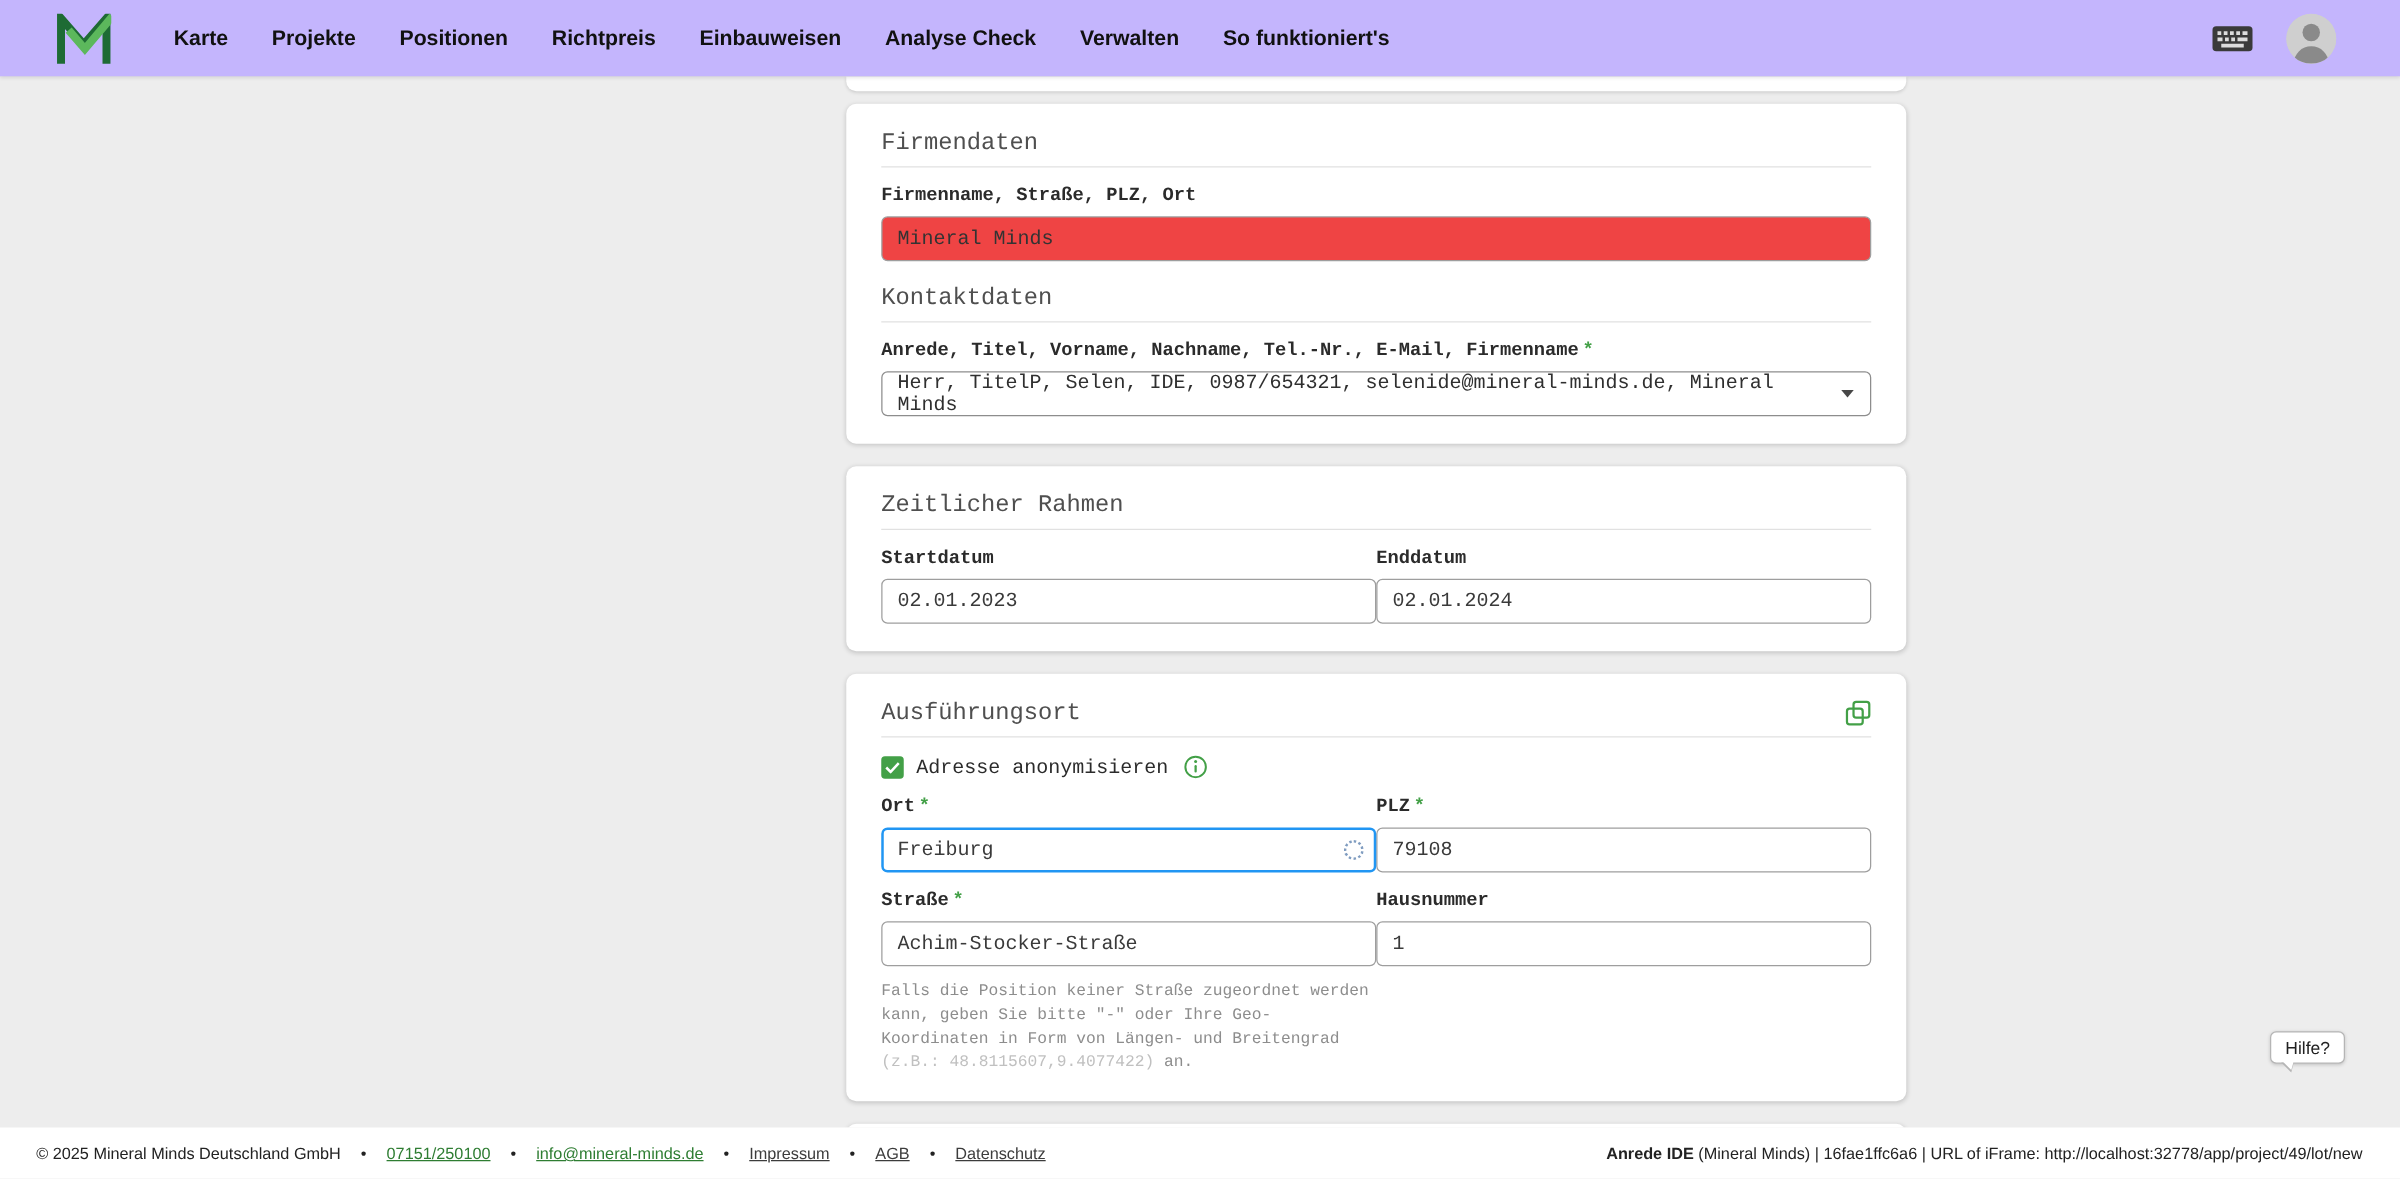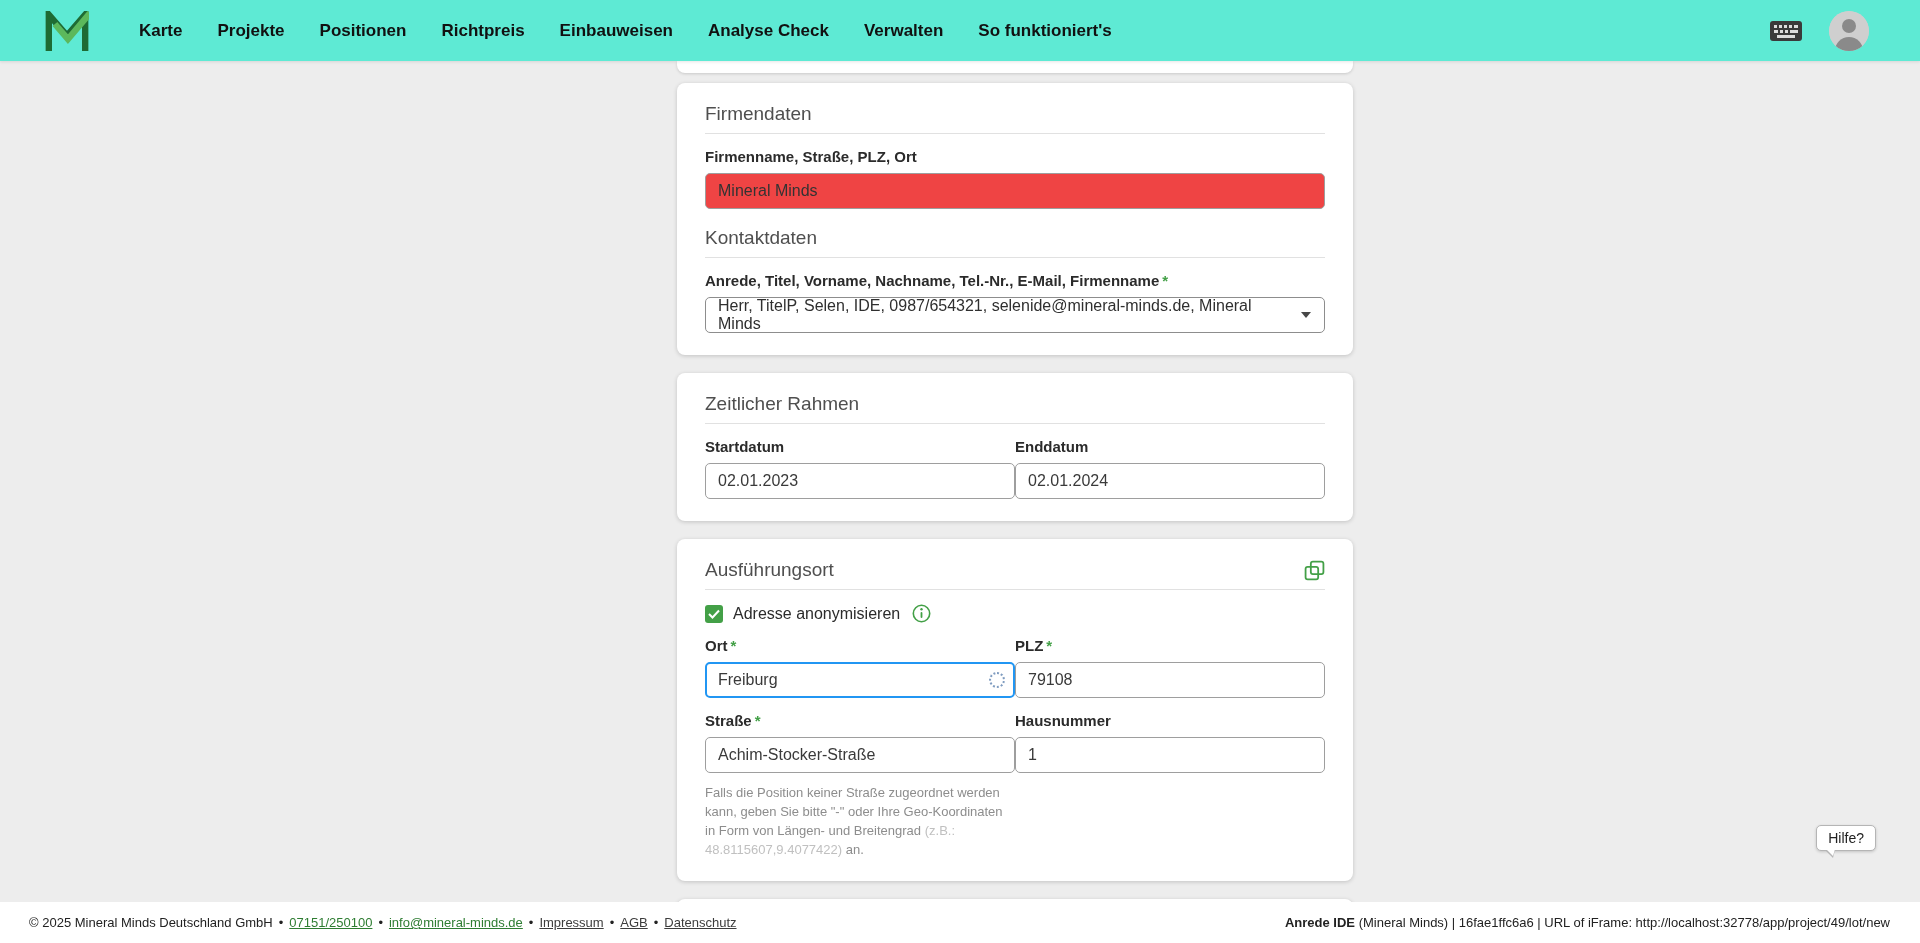--- a/index.html
+++ b/index.html
@@ -8,21 +8,21 @@
     width: 1920px; height: 943px;
     background: #ededed;
     font-family: "Liberation Sans", sans-serif;
     color: #222;
     position: relative;
     overflow: hidden;
   }
 
   
   .navbar {
-    height: 61px; background: #5eead4;
+    height: 61px; background: #c4b5fd;
     display: flex; align-items: center;
     padding: 0 51px 0 45px;
     box-shadow: 0 1px 3px rgba(0,0,0,.10);
     position: relative; z-index: 10;
   }
   .logo { margin-right: 50px; display: flex; align-items: center; cursor: pointer; }
   .nav-links { display: flex; gap: 35px; align-items: center; }
   .nav-link {
     font-size: 17px; font-weight: 600; color: #111;
     text-decoration: none; cursor: pointer; white-space: nowrap;
@@ -30,21 +30,21 @@
   .nav-right { margin-left: auto; display: flex; align-items: center; gap: 26px; }
   .icon-btn { background: none; border: none; padding: 0; cursor: pointer; display: flex; align-items: center; }
   .avatar {
     width: 40px; height: 40px; border-radius: 50%;
     background: #cfcfcf; overflow: hidden;
     display: flex; align-items: flex-end; justify-content: center;
   }
 
   
   .main { height: 841px; overflow: hidden; position: relative; }
-  .container { width: 676px; margin-left: 677px; }
+  .container { width: 848px; margin-left: 677px; font-family: Liberation Mono, monospace; }
 
   .card {
     background: #fff; border-radius: 8px;
     box-shadow: 0 1px 4px rgba(0,0,0,.18);
     padding: 20px 28px 22px;
     margin-bottom: 18px;
   }
   .card-partial-top {
     height: 12px; background: #fff;
     border-radius: 0 0 8px 8px;
@@ -141,21 +141,21 @@
   }
 
   
   .footer {
     height: 41px; background: #fff;
     display: flex; align-items: center; justify-content: space-between;
     padding: 0 30px 0 29px;
     font-size: 13px; color: #222;
     position: relative; z-index: 10;
   }
-  .footer-left { display: flex; align-items: center; gap: 6px; white-space: nowrap; }
+  .footer-left { display: flex; align-items: center; gap: 16px; white-space: nowrap; }
   .footer a { cursor: pointer; }
   .link-green { color: #2e7d32; text-decoration: underline; }
   .link-gray { color: #3c3c3c; text-decoration: underline; }
   .footer-right { white-space: nowrap; }
   .footer-right b { font-weight: 700; }
 </style>
 </head>
 <body>
 
 <header class="navbar">

